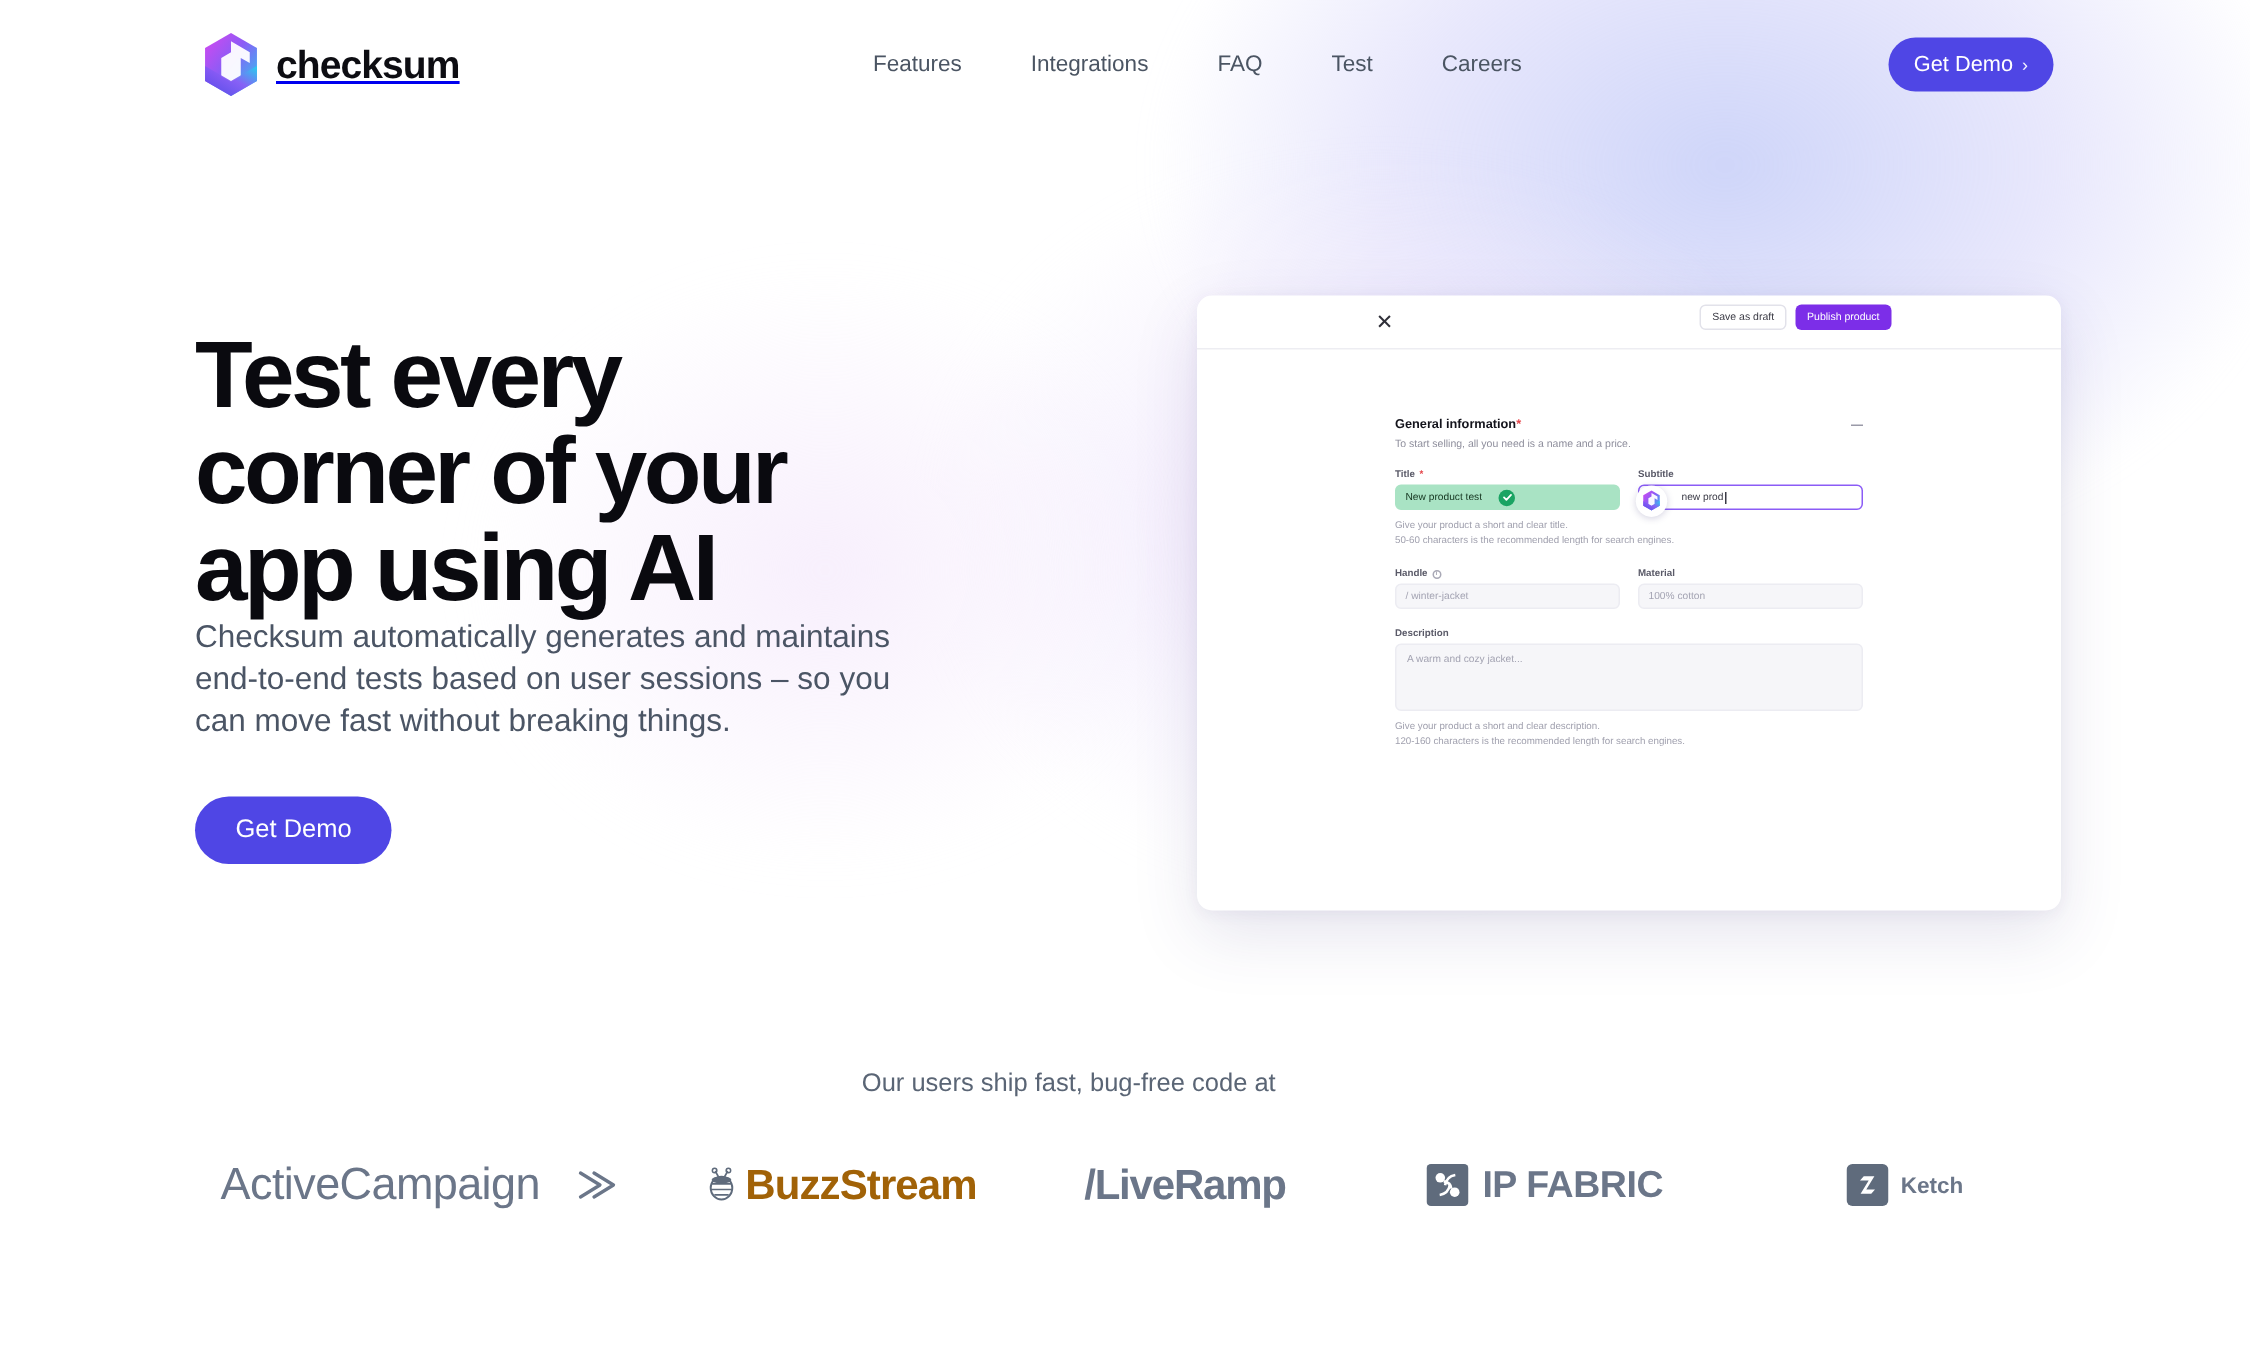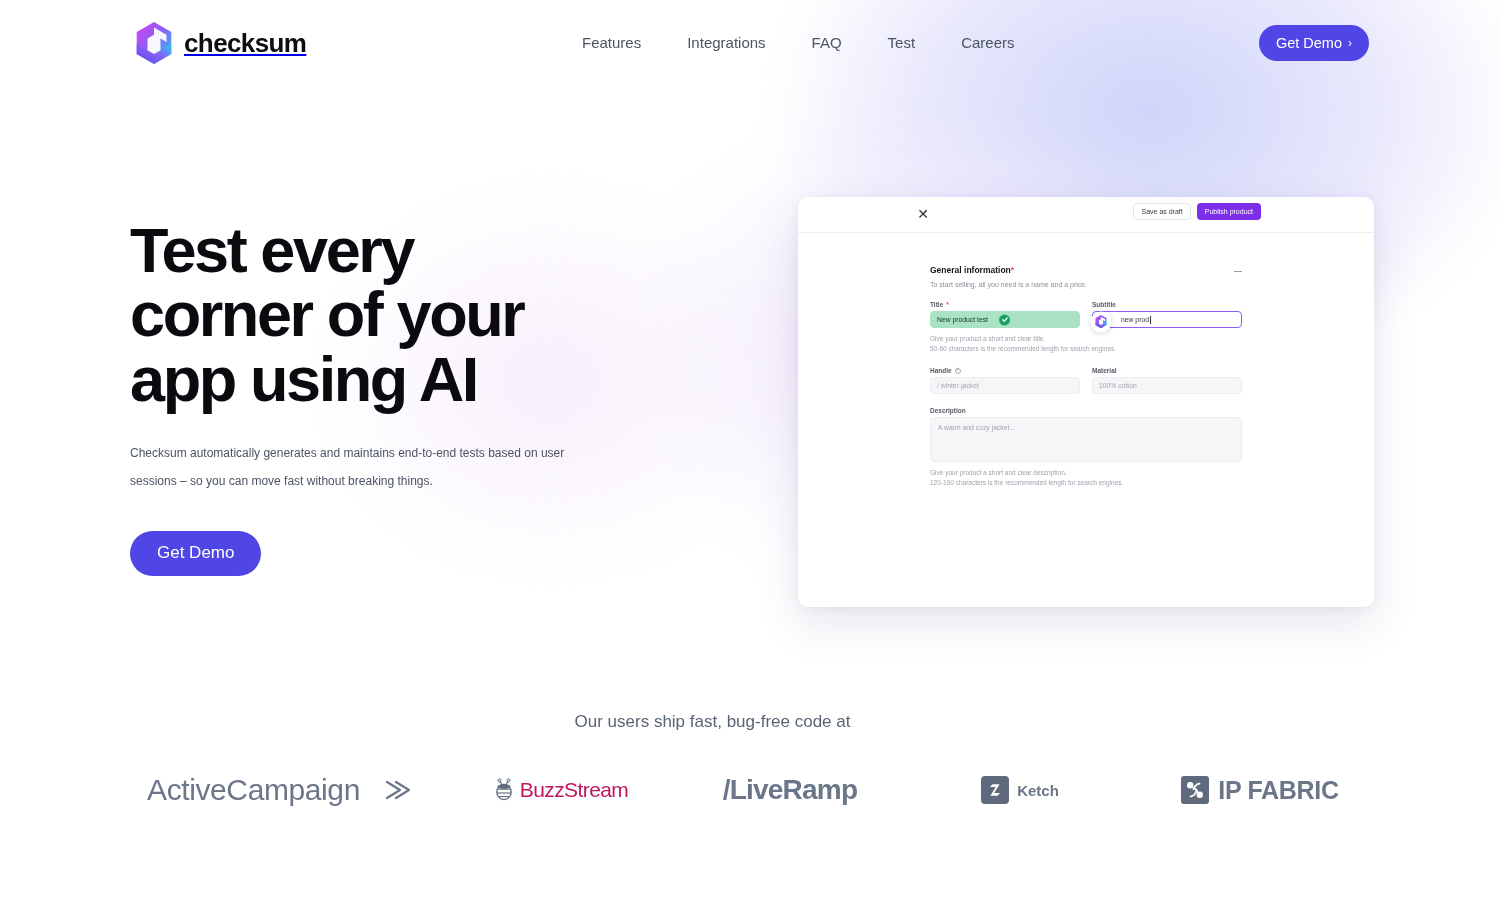--- a/index.html
+++ b/index.html
@@ -62,22 +62,21 @@
   .chev { font-size: 12px; line-height: 1; opacity: .95; }
 
   
   .hero-left { position: absolute; left: 130px; top: 218px; width: 620px; z-index: 5; }
   .hero-title {
     font-size: 63px; line-height: 1.02; font-weight: 700;
     letter-spacing: -2.4px; color: #0a0a0f;
     max-width: 470px;
   }
   .hero-sub {
-    margin-top: 28px;
-    font-size: 12px; line-height: 28px; color: #4b5565;
+    font-size: 21px; line-height: 28px; color: #4b5565;
     max-width: 470px;
   }
   .btn-demo-hero {
     margin-top: 36px;
     height: 45px; padding: 0 27px;
     background: #4f46e5; color: #fff;
     border: none; border-radius: 23px;
     font-size: 17px; font-family: inherit;
     display: inline-flex; align-items: center; justify-content: center;
     cursor: pointer;
@@ -112,21 +111,21 @@
     display: flex; align-items: center; cursor: pointer;
   }
   .btn-publish {
     height: 17px; padding: 0 8px;
     font-size: 7px; font-family: inherit; color: #fff;
     background: #7c2ee8; border: none; border-radius: 4px;
     display: flex; align-items: center; cursor: pointer;
   }
 
   .mock-body { padding: 32px 0 0 0; position: relative; }
-  .mock-inner { width: 312px; margin: 0 auto; position: relative; }
+  .mock-inner { width: 312px; margin: 12px auto; position: relative; }
 
   .sec-head { display: flex; align-items: flex-start; justify-content: space-between; }
   .sec-title { font-size: 8.5px; font-weight: 700; color: #14141c; }
   .req { color: #e5484d; }
   .sec-collapse { width: 8px; height: 8px; position: relative; cursor: pointer; margin-top: 3px; }
   .sec-collapse::before {
     content: ""; position: absolute; left: 0; top: 3px; width: 8px; height: 1px; background: #9a9aa8;
   }
   .sec-desc { font-size: 7px; color: #8e8e9c; margin-top: 5px; }
 
@@ -202,21 +201,21 @@
   .logos {
     position: absolute; left: 0; top: 760px; width: 1500px; height: 60px;
     display: flex; align-items: center; justify-content: center; gap: 0;
   }
   .logo-item { display: flex; align-items: center; justify-content: center; color: #6b7689; }
   .l-ac { width: 330px; font-size: 30px; letter-spacing: -0.4px; gap: 23px; }
   .l-bs { width: 230px; gap: 4px; }
   .l-lr { width: 230px; font-size: 28px; font-weight: 700; letter-spacing: -0.8px; }
   .l-ke { width: 230px; gap: 8px; font-size: 15px; font-weight: 600; }
   .l-ip { width: 250px; gap: 9px; font-size: 25px; font-weight: 700; letter-spacing: -0.3px; }
-  .bs-text { font-size: 21px; font-weight: 400; letter-spacing: -0.6px; color: #be185d; }
+  .bs-text { font-size: 28px; font-weight: 700; letter-spacing: -0.6px; color: #a16207; }
 </style>
 </head>
 <body>
 
 <div class="page">
 
   <div class="glow-a"></div>
   <div class="glow-b"></div>
   <div class="glow-c"></div>
 
@@ -386,35 +385,35 @@
         <path d="M7.2 19.6 L16.8 19.6" stroke="#5f6b7c" stroke-width="1.1"></path>
         <ellipse cx="12" cy="9.6" rx="6.6" ry="2.4" fill="#5f6b7c"></ellipse>
       </svg>
       <span class="bs-text">BuzzStream</span>
     </div>
 
     <div class="logo-item l-lr">
       <span>/LiveRamp</span>
     </div>
 
-    <div class="logo-item l-ke">
-      <svg width="28" height="28" viewBox="0 0 28 28">
-        <rect x="0" y="0" width="28" height="28" rx="4" fill="#5f6b7c"></rect>
-        <path d="M18.6 8.2 L11.5 8.2 L9 11 L14.8 11 L9.4 19.8 L16.5 19.8 L19 17 L13.2 17 Z" fill="#ffffff"></path>
-      </svg>
-      <span>Ketch</span>
-    </div>
-
     <div class="logo-item l-ip">
       <svg width="28" height="28" viewBox="0 0 28 28">
         <rect x="0" y="0" width="28" height="28" rx="3" fill="#5f6b7c"></rect>
         <circle cx="9.2" cy="9.2" r="3.2" fill="#ffffff"></circle>
         <circle cx="18.8" cy="18.8" r="3.2" fill="#ffffff"></circle>
         <path d="M11.6 11.6 C15 12.4 16 13.4 16.4 16.4" stroke="#ffffff" stroke-width="2" fill="none"></path>
         <path d="M19.2 7.4 C15.6 8 13 10.6 12.4 14.2" stroke="#ffffff" stroke-width="1.7" fill="none"></path>
         <path d="M8.8 20.6 C12.4 20 15 17.4 15.6 13.8" stroke="#ffffff" stroke-width="1.7" fill="none"></path>
       </svg>
       <span>IP FABRIC</span>
     </div>
 
+    <div class="logo-item l-ke">
+      <svg width="28" height="28" viewBox="0 0 28 28">
+        <rect x="0" y="0" width="28" height="28" rx="4" fill="#5f6b7c"></rect>
+        <path d="M18.6 8.2 L11.5 8.2 L9 11 L14.8 11 L9.4 19.8 L16.5 19.8 L19 17 L13.2 17 Z" fill="#ffffff"></path>
+      </svg>
+      <span>Ketch</span>
+    </div>
+
   </div>
 
 </div>
 
 </body></html>

